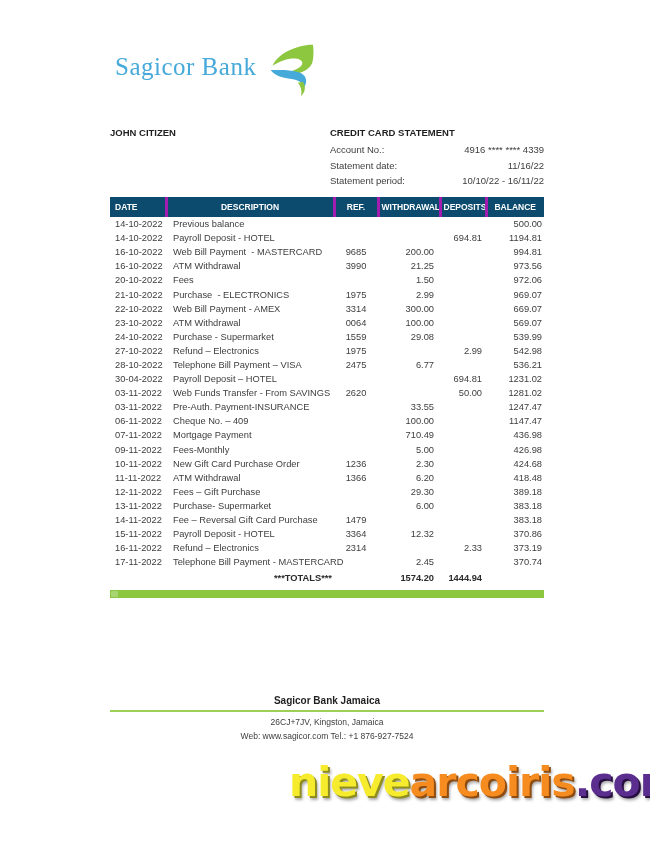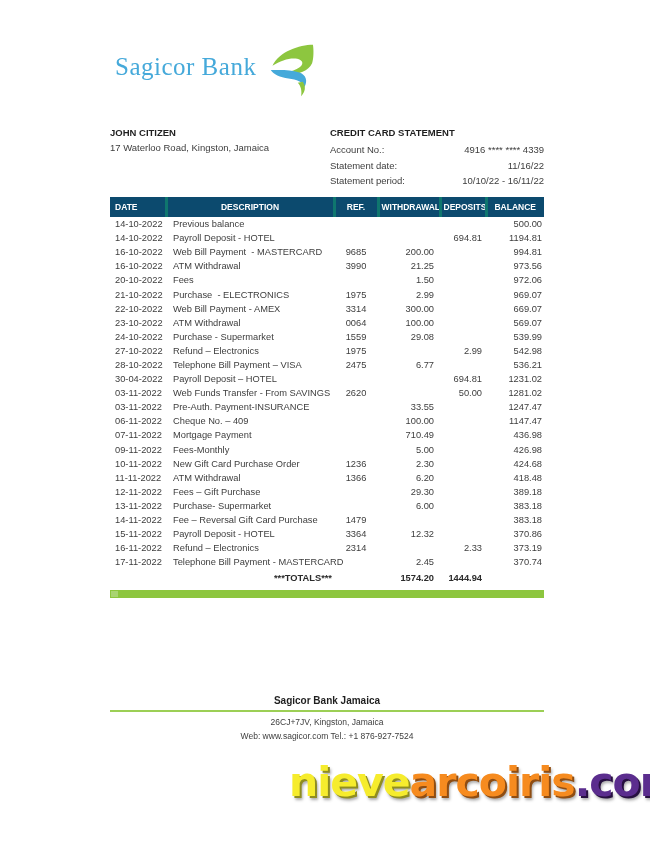--- a/index.html
+++ b/index.html
@@ -29,21 +29,21 @@
 
   
   .table-wrap { position:absolute; left:110px; top:197px; width:434px; }
   table { border-collapse:collapse; table-layout:fixed; width:434px; }
   col.c-date{width:56px;} col.c-desc{width:168px;} col.c-ref{width:44px;}
   col.c-wd{width:62px;} col.c-dep{width:46px;} col.c-bal{width:58px;}
   thead th {
     background:#0c4a6e; color:#ffffff; font-size:8.5px; font-weight:bold;
     height:20px; padding:0 2px; overflow:hidden;
   }
-  thead th + th { border-left:3px solid #0f766e;margin-top:36px; }
+  thead th + th { border-left:3px solid #a21caf;margin-top:36px; }
   thead th.c-date { text-align:left; padding-left:5px; }
   thead th.c-desc, thead th.c-ref, thead th.c-wd, thead th.c-dep { text-align:center; }
   thead th.c-bal { text-align:right; padding-right:8px; }
   tbody tr { height:14.1px; }
   tbody td, tfoot td { font-size:9.3px; color:#3d3d3d; padding:0; vertical-align:middle; }
   td.c-date { text-align:left; padding-left:5px; white-space:nowrap; }
   td.c-desc { text-align:left; padding-left:7px; white-space:pre; overflow:visible; }
   td.c-ref  { text-align:center; }
   td.c-wd   { text-align:right; padding-right:6px; }
   td.c-dep  { text-align:right; padding-right:4px; }
@@ -80,21 +80,20 @@
     <svg class="swan" viewBox="0 0 60 64" xmlns="http://www.w3.org/2000/svg">
       <path fill="#8dc63f" d="M56 2 C40 2 16 10 8 27 C20 19 34 16 41 20 C47 24 42 30 28 34 C24 35 21 36 19 37 C34 39 50 35 55 24 C57 18 57 8 56 2 Z"></path>
       <path fill="#45a9da" d="M6 32 C9 37 17 41 27 42 C37 43 44 46 46 52 C50 45 48 38 40 35 C29 31 14 32 6 32 Z"></path>
       <path fill="#8dc63f" d="M44 46 C48 52 47 58 42 63 C43 57 42 51 38 47 Z"></path>
     </svg>
   </header>
 
   <section class="info-row">
     <div class="customer">
       <div class="customer-name">JOHN CITIZEN</div>
-      <div class="customer-address">17 Waterloo Road, Kingston, Jamaica</div>
     </div>
     <div class="stmt-info">
       <div class="stmt-title">CREDIT CARD STATEMENT</div>
       <div class="stmt-field">
         <span class="lbl">Account No.:</span>
         <span class="val">4916 **** **** 4339</span>
       </div>
       <div class="stmt-field">
         <span class="lbl">Statement date:</span>
         <span class="val">11/16/22</span>

